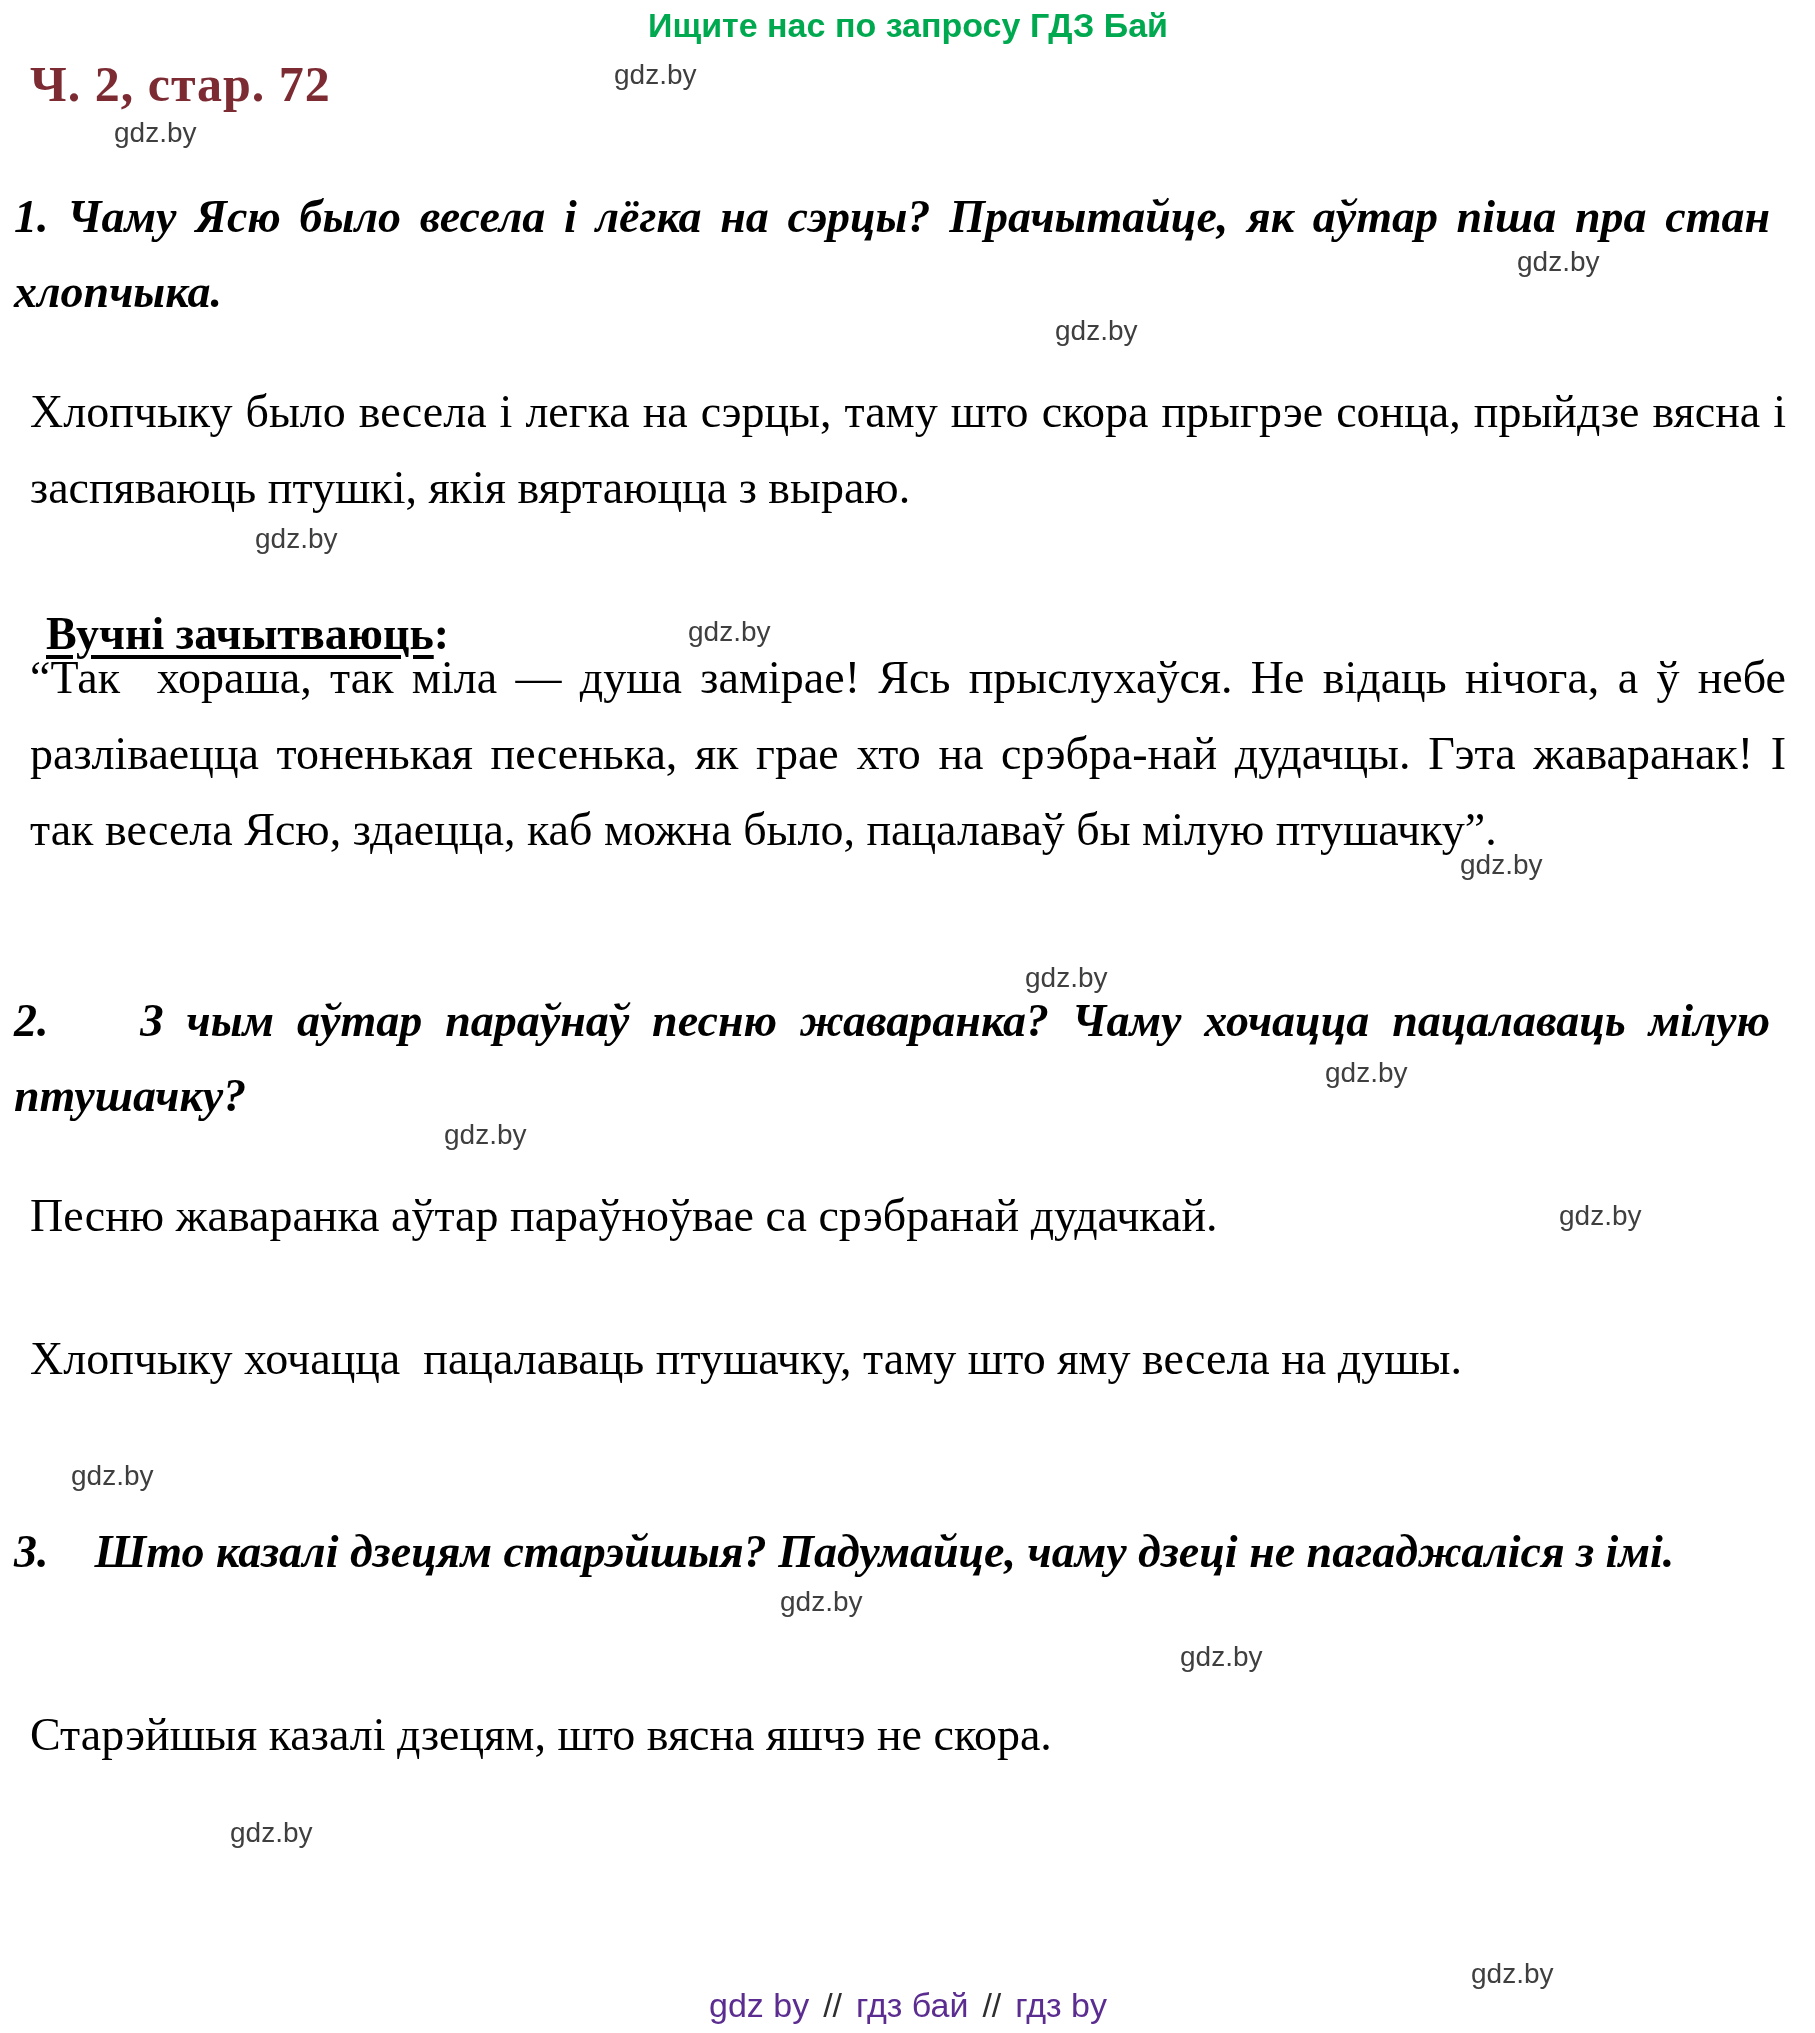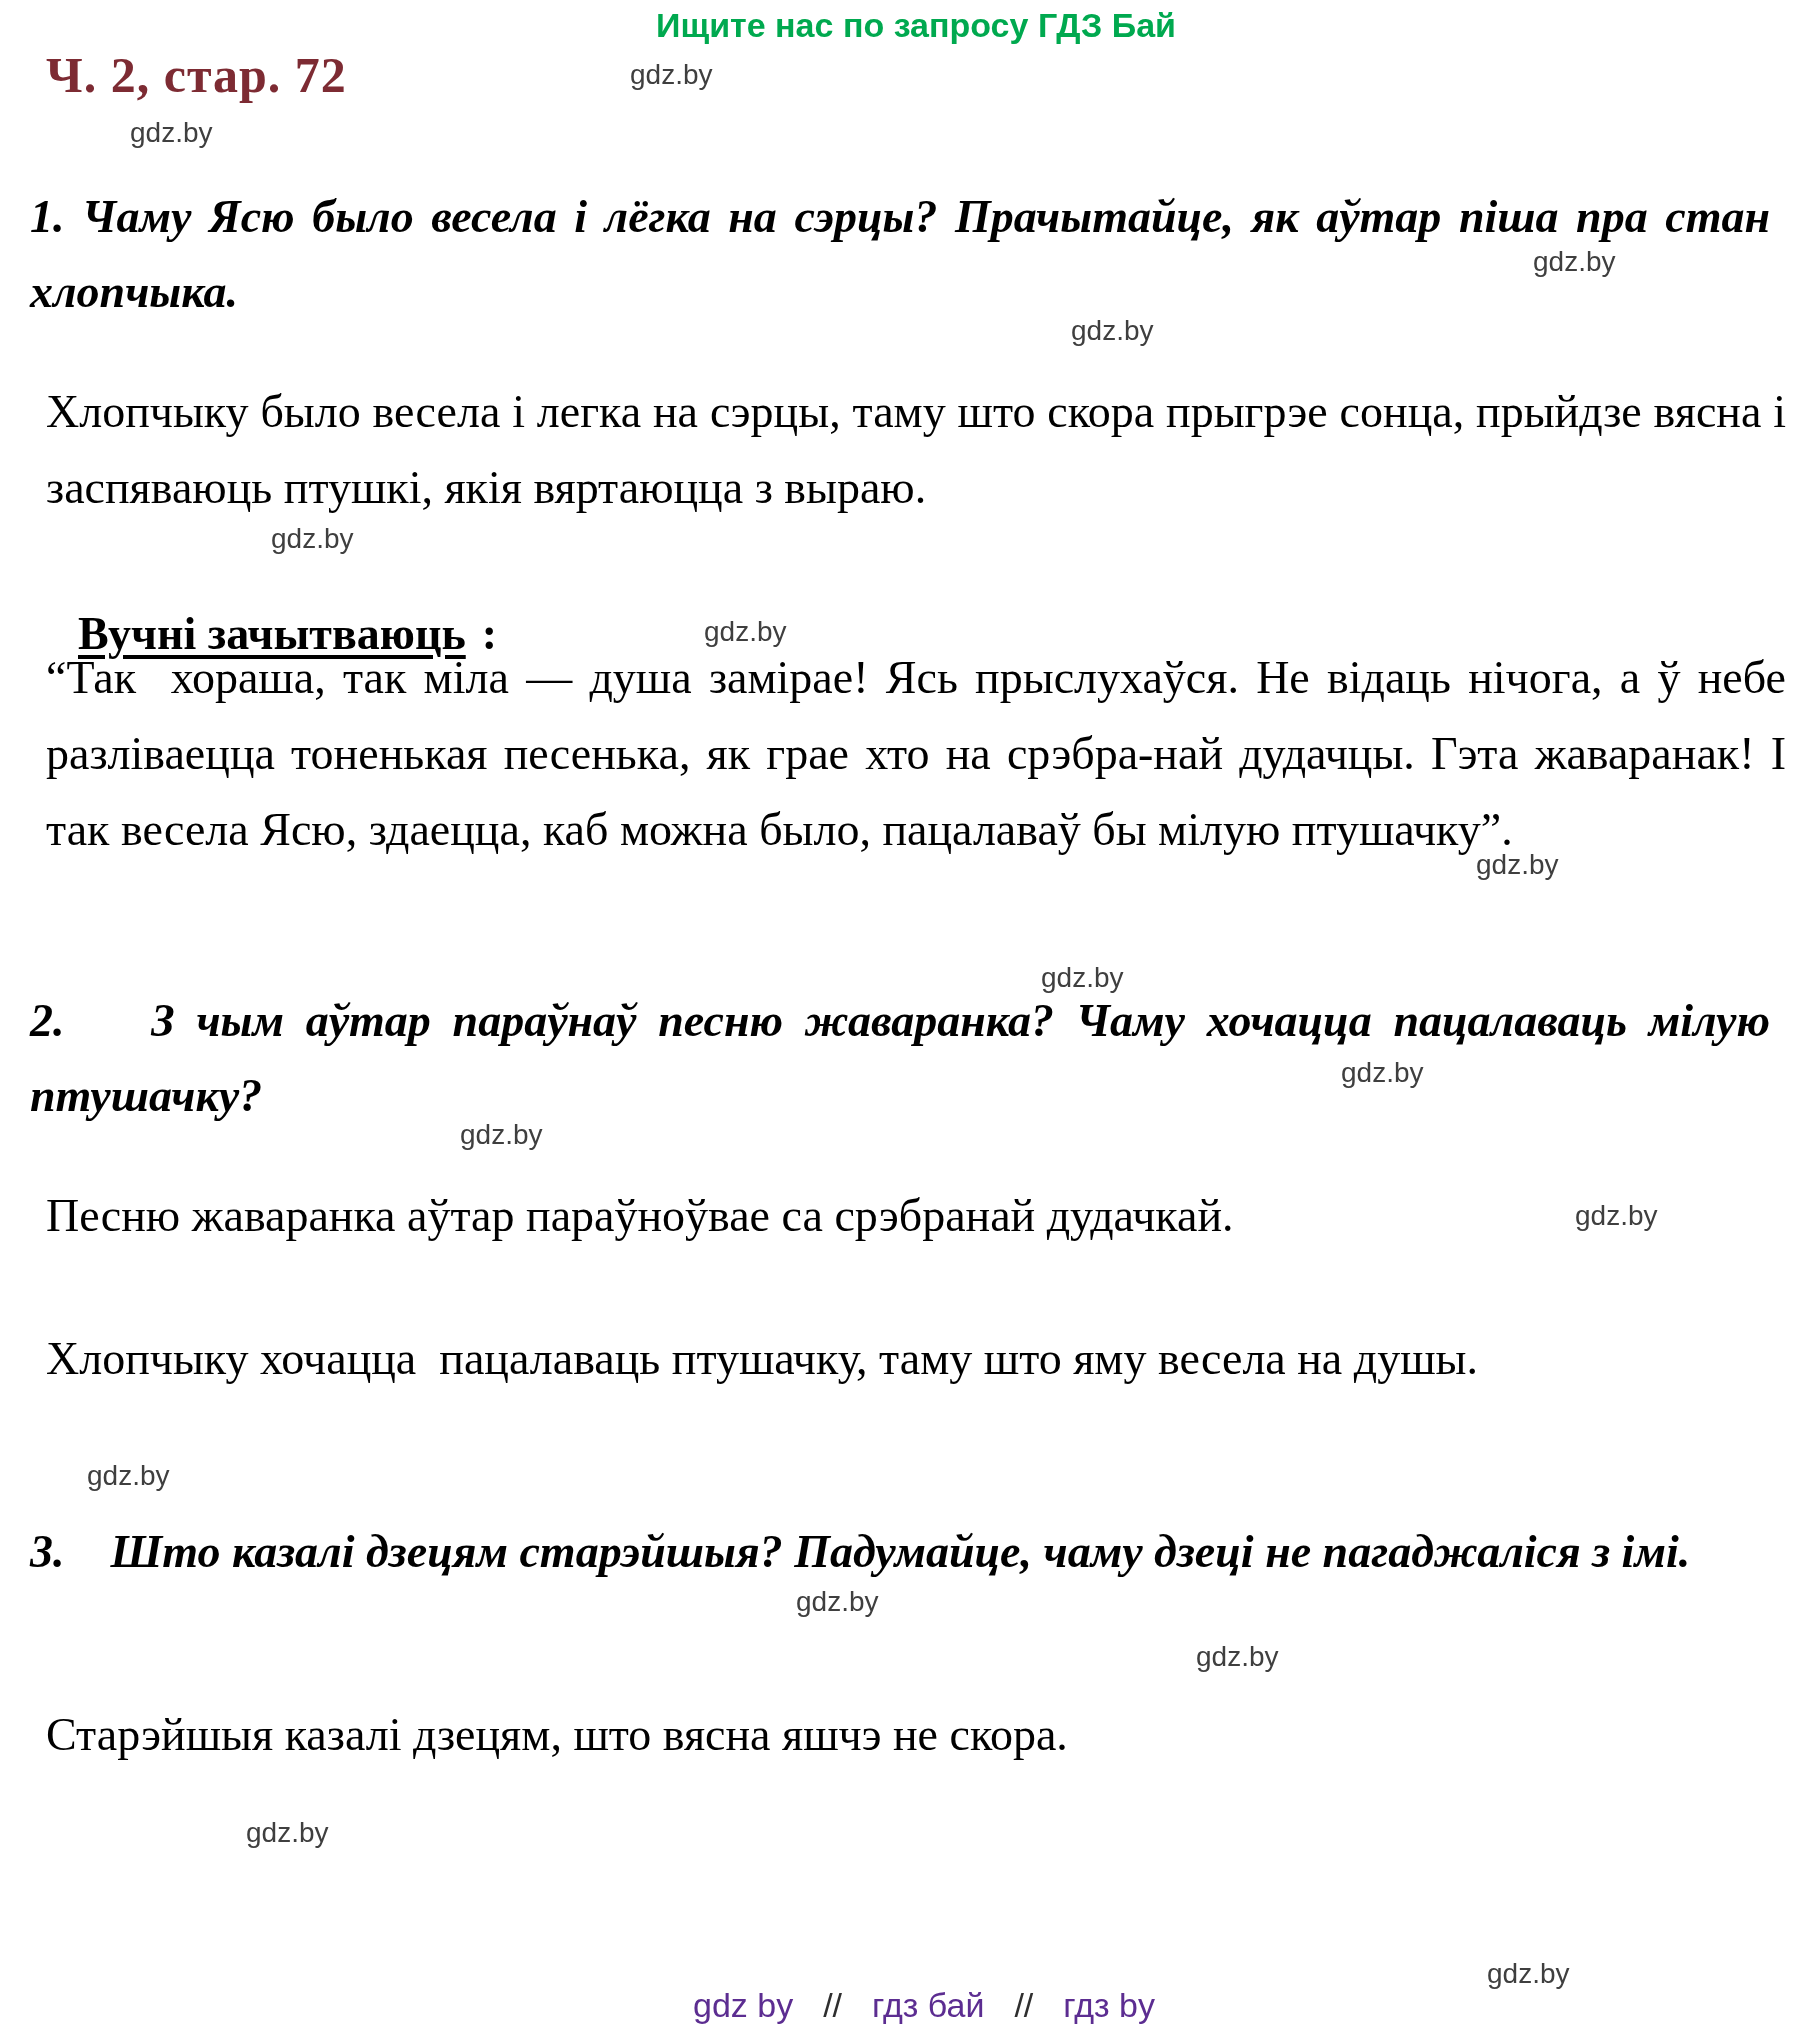--- a/index.html
+++ b/index.html
@@ -1,15 +1,15 @@
 <!DOCTYPE html>
 <html><head>
 <meta charset="utf-8">
 <style>
-  * { box-sizing: border-box; padding-left: 16px; }
+  * { box-sizing: border-box; }
   html, body { margin: 0; padding: 0; background: #ffffff; }
   .page {
     position: relative;
     width: 1816px;
     height: 2034px;
     background: #ffffff;
     font-family: "Liberation Serif", serif;
     color: #000000;
     overflow: hidden;
   }
@@ -18,21 +18,21 @@
     top: 6px; left: 0;
     width: 100%;
     text-align: center;
     font-family: "Liberation Sans", sans-serif;
     font-size: 34px;
     font-weight: 600;
     color: #00a94f;
   }
   .header {
     position: absolute;
-    top: 46px; left: 30px;
+    top: 55px; left: 30px;
     font-size: 50px;
     font-weight: 700;
     color: #7d2b33;
     letter-spacing: 1px;
   }
   .q {
     position: absolute;
     left: 14px;
     width: 1756px;
     margin: 0;

